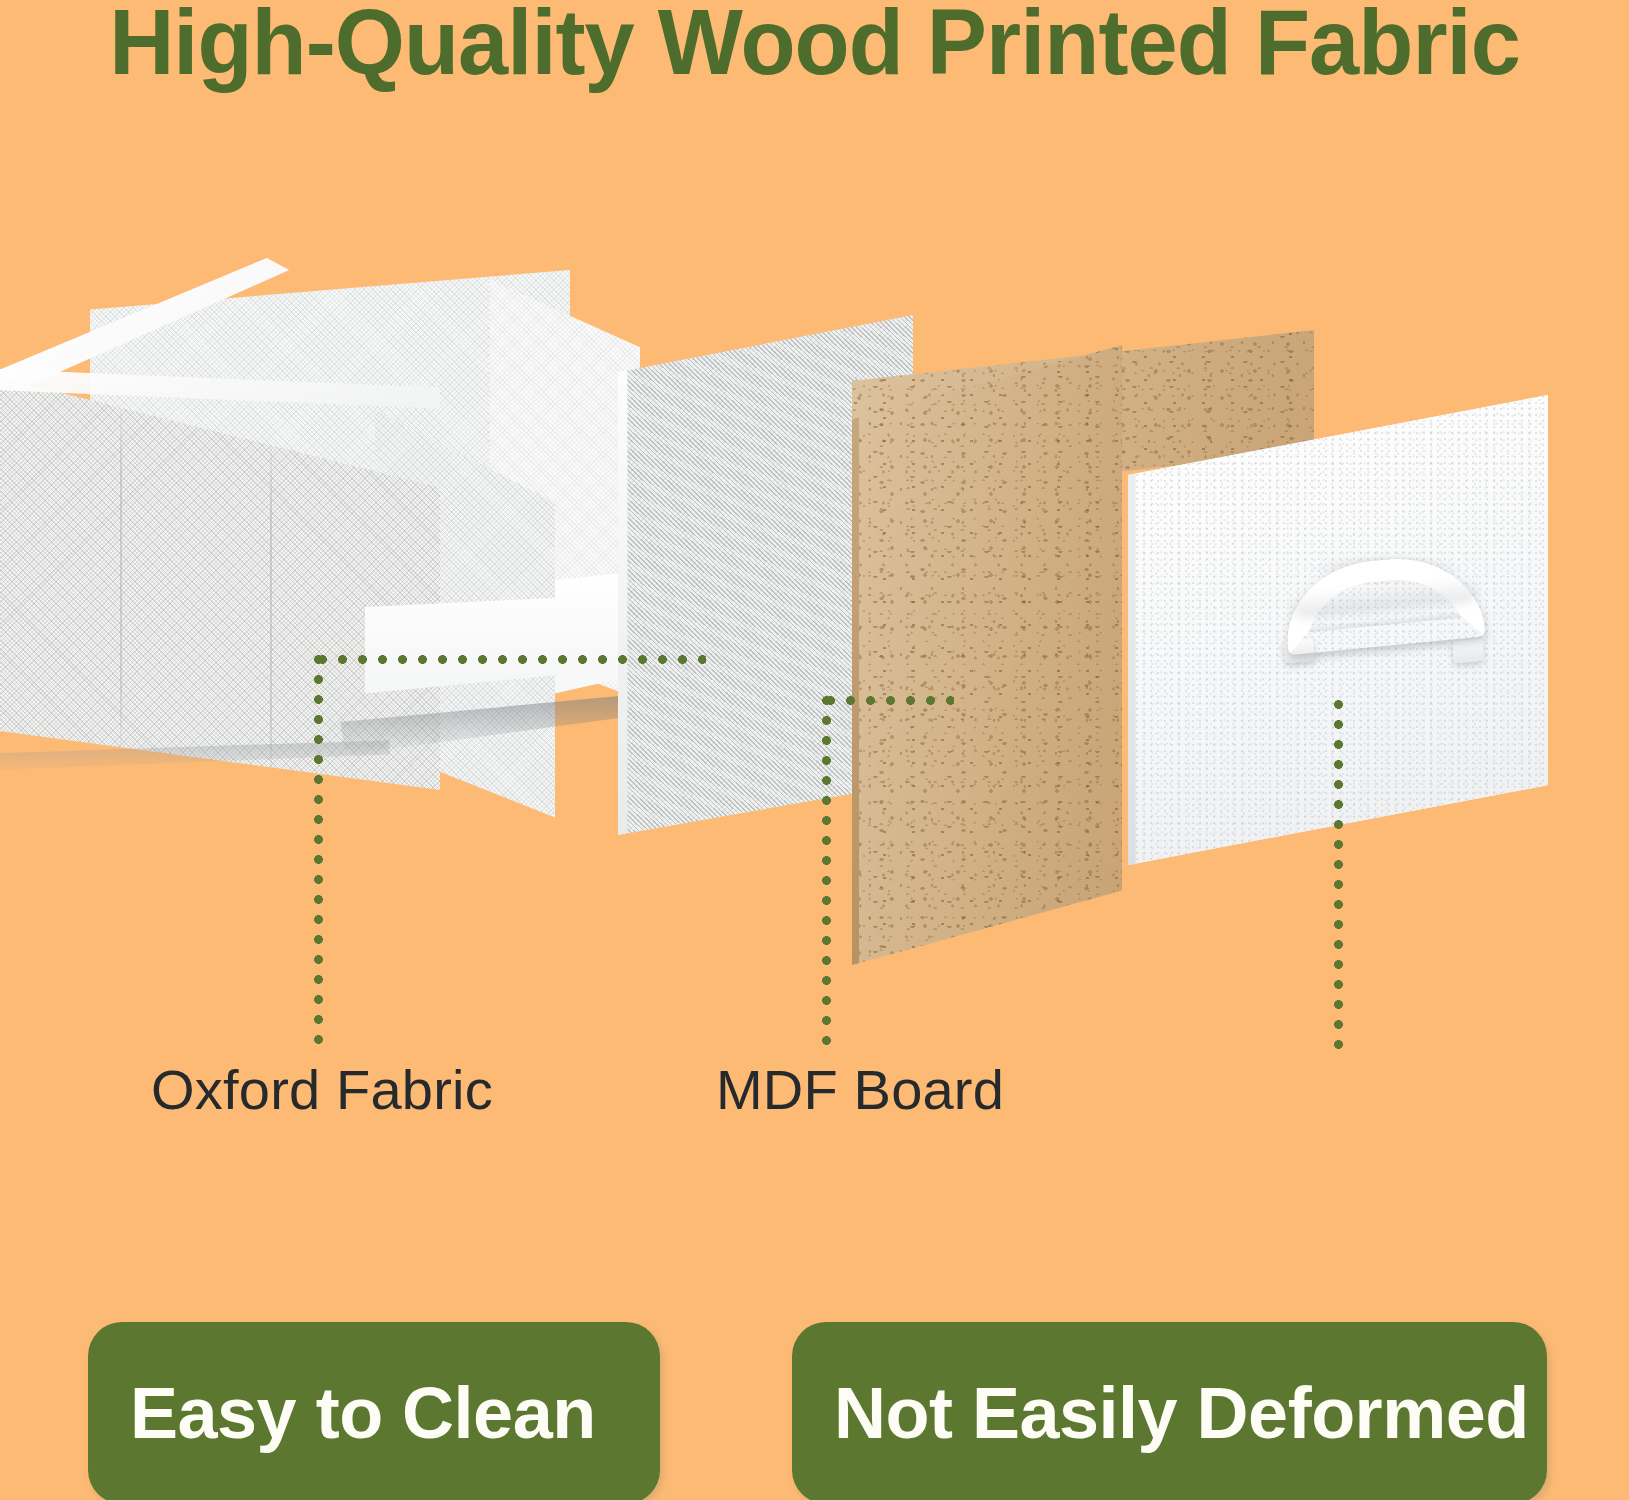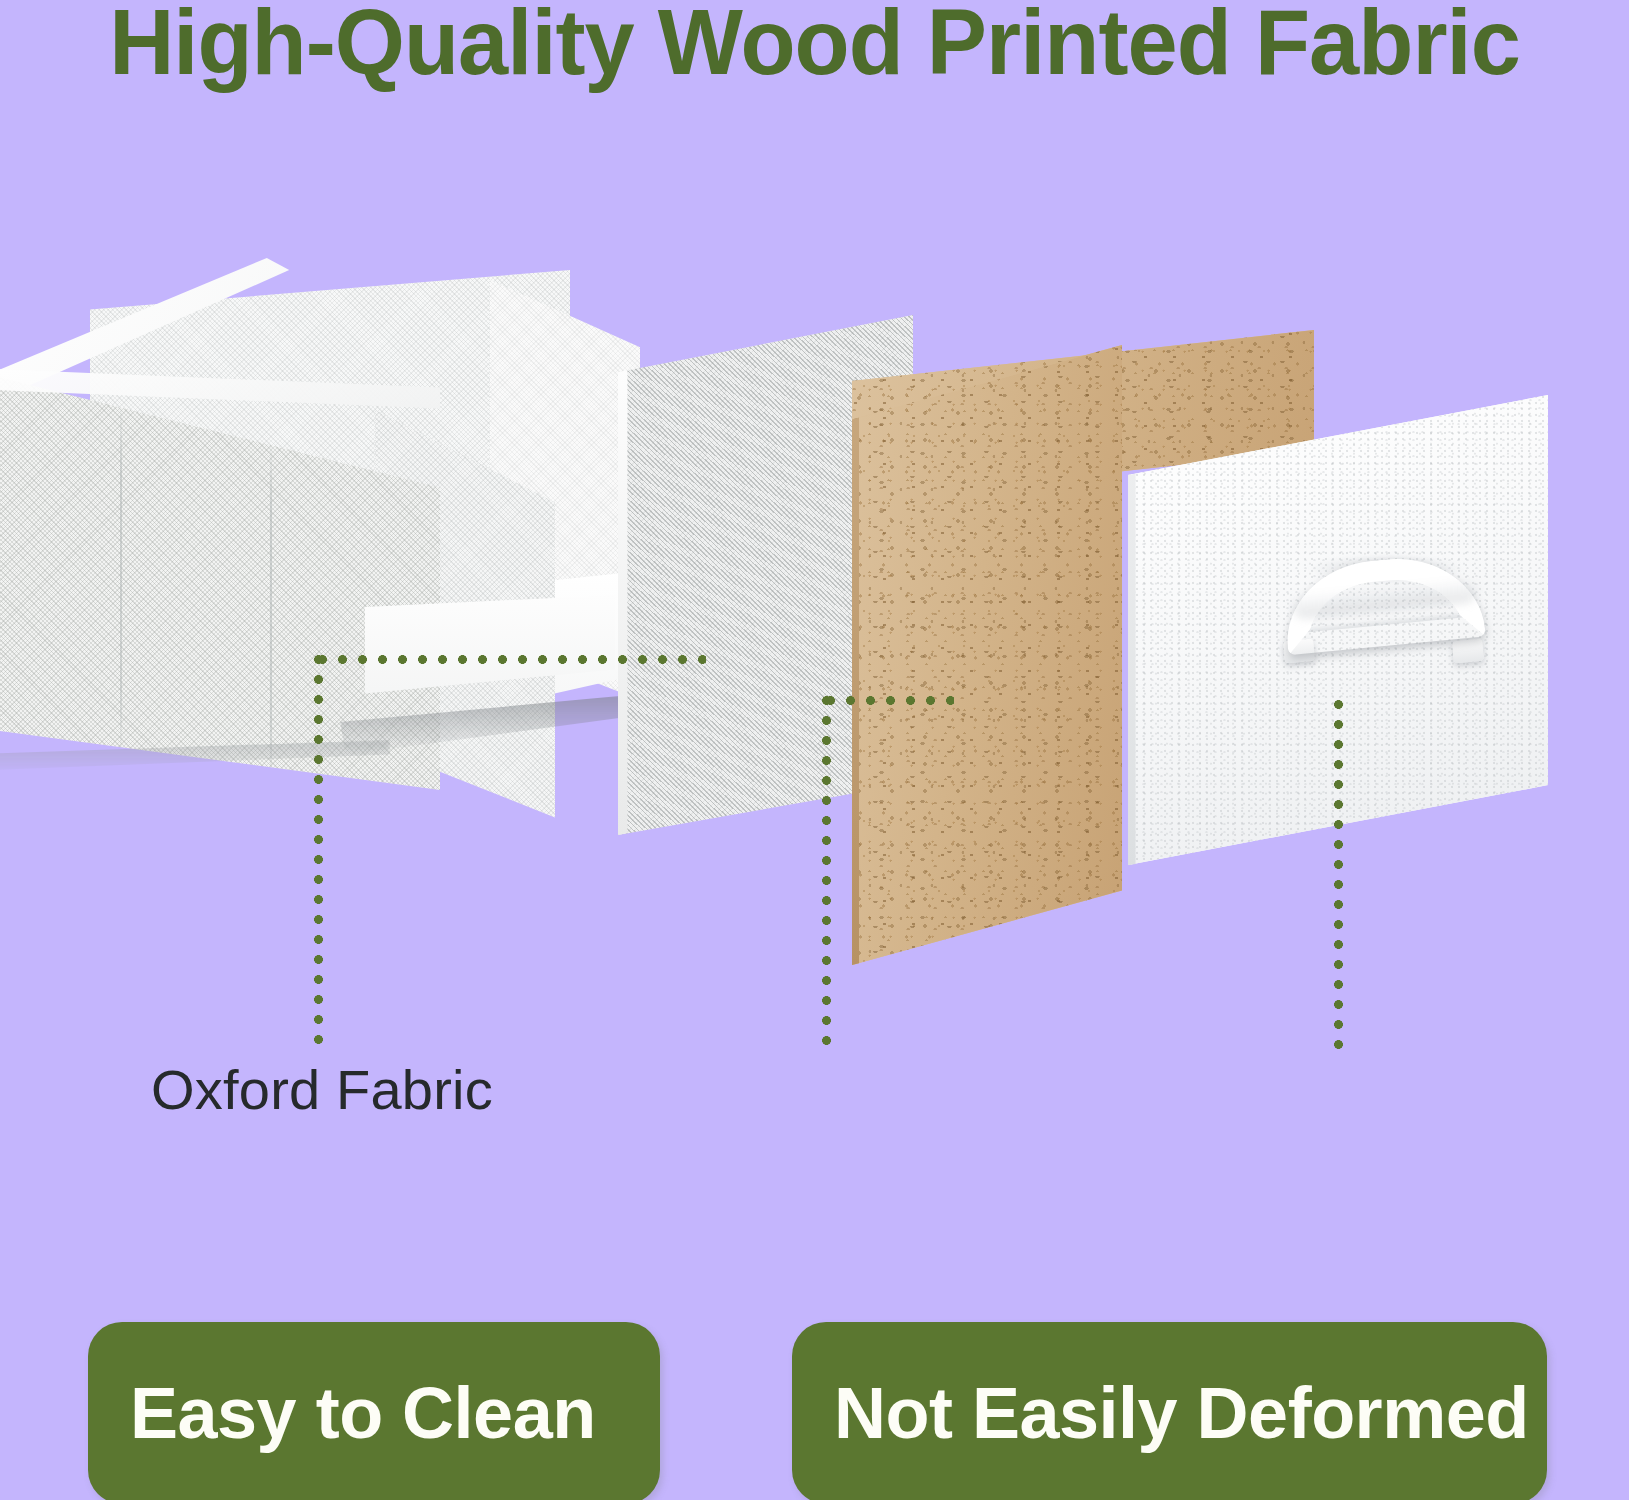--- a/index.html
+++ b/index.html
@@ -8,21 +8,21 @@
     padding: 0;
     background: #ffffff;
   }
   body {
     font-family: "Liberation Sans", sans-serif;
   }
   #stage {
     position: relative;
     width: 1629px;
     height: 1500px;
-    background: #c4b5fd;
+    background: #fdba74;
     overflow: hidden;
   }
 
   
   .title {
     position: absolute;
     left: 0;
     top: -6px;
     width: 1629px;
     text-align: center;
@@ -339,17 +339,18 @@
 
   <div class="leader dots-h" style="--dotc:#5b7730; left:318px; top:655px; width:388px;"></div>
   <div class="leader dots-v" style="--dotc:#5b7730; left:314px; top:655px; height:400px;"></div>
 
   <div class="leader dots-h" style="--dotc:#5b7730; left:826px; top:696px; width:128px;"></div>
   <div class="leader dots-v" style="--dotc:#5b7730; left:822px; top:696px; height:360px;"></div>
 
   <div class="leader dots-v" style="--dotc:#5b7730; left:1334px; top:700px; height:356px;"></div>
 
   <div class="mat-label" style="left:322px;">Oxford Fabric</div>
+  <div class="mat-label" style="left:860px;">MDF Board</div>
 
   <div class="pill" id="pill-1">Easy to Clean</div>
   <div class="pill" id="pill-2">Not Easily Deformed</div>
 
 </div>
 
 </body></html>

